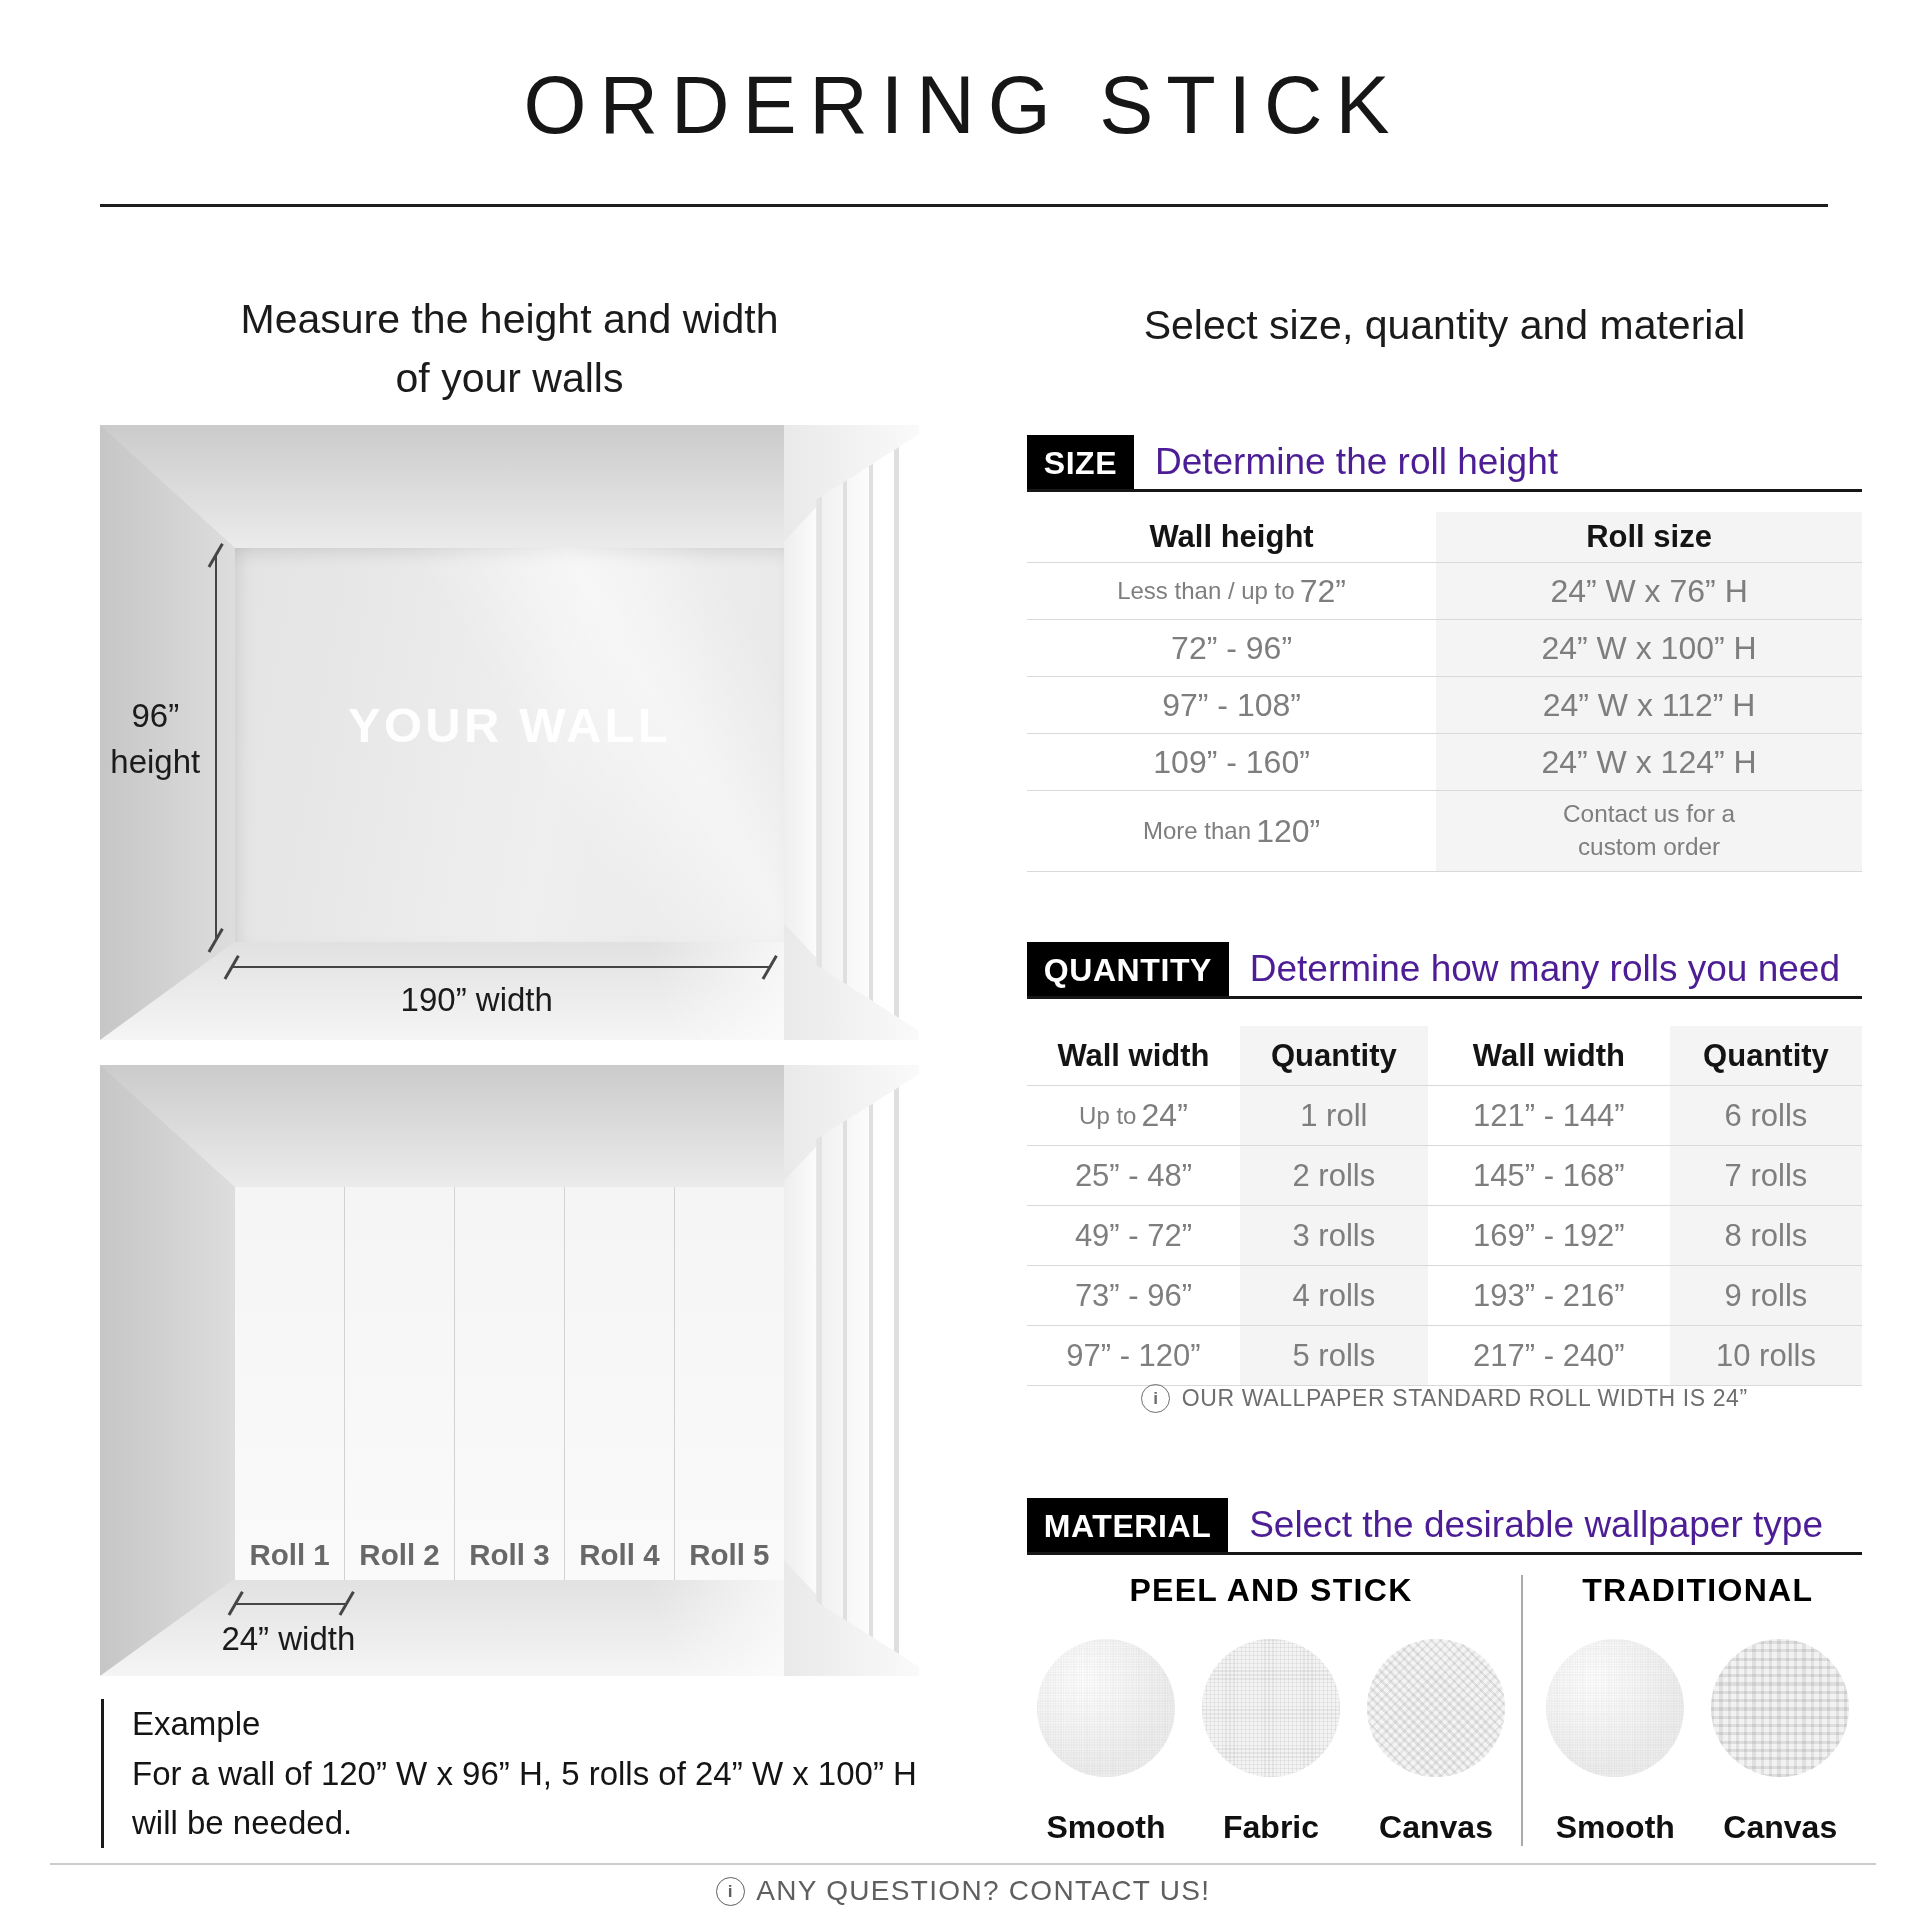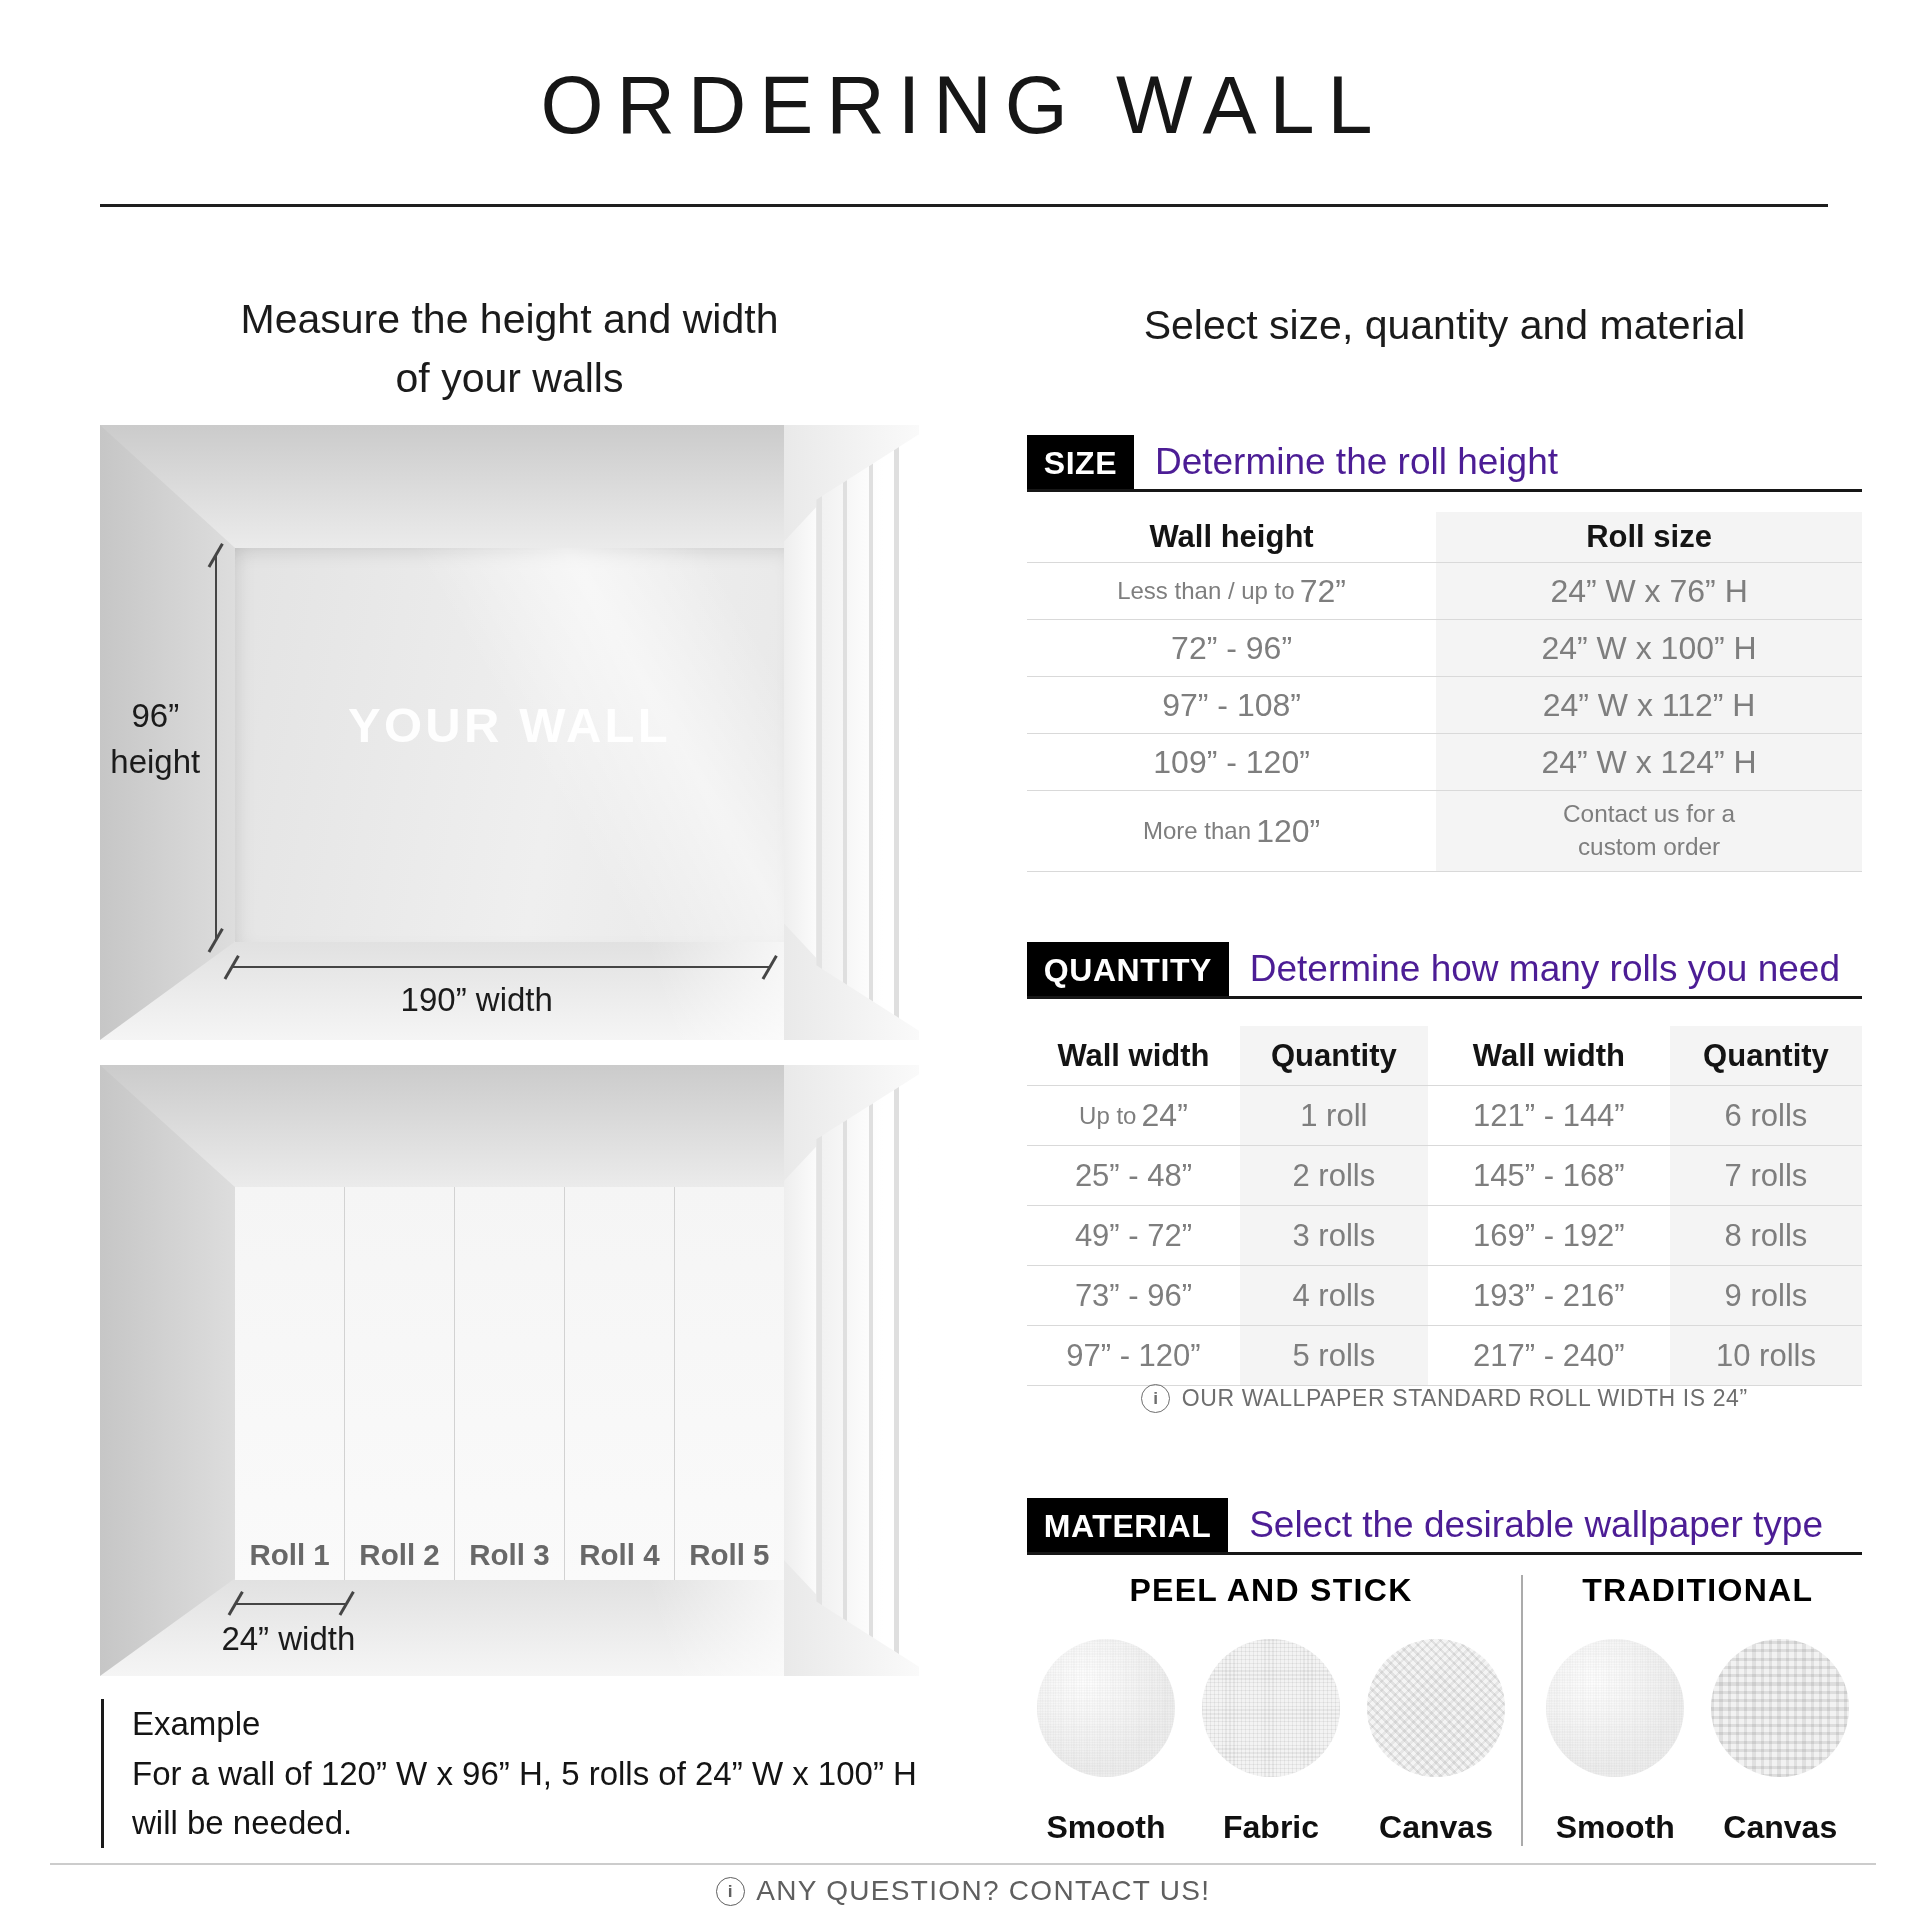--- a/index.html
+++ b/index.html
@@ -154,21 +154,21 @@
 
   .rule-bottom{position:absolute;top:1863px;left:50px;width:1826px;height:1.9px;background:#cccccc;}
   .footer{position:absolute;top:1875px;left:0;width:1926px;display:flex;align-items:center;
     justify-content:center;gap:11.6px;color:#5f5f5f;}
   .footer .info-icon{border-color:#5f5f5f;color:#5f5f5f;}
   .footer-text{font-size:28px;letter-spacing:1.3px;color:#5f5f5f;}
 </style>
 </head>
 <body>
 
-<div class="page-title">ORDERING WALL</div>
+<div class="page-title">ORDERING STICK</div>
 <div class="rule-top"></div>
 
 <div class="measure-heading">
   <div>Measure the height and width</div>
   <div>of your walls</div>
 </div>
 
 <div class="room room1">
   <div class="ceiling"></div>
   <div class="floor"></div>
@@ -272,21 +272,21 @@
   <div class="t-row">
     <div class="cell c1">
         <span class="big">97” - 108”</span>
       </div>
     <div class="cell c2 alt">
         <span class="big">24” W x 112” H</span>
       </div>
   </div>
   <div class="t-row">
     <div class="cell c1">
-        <span class="big">109” - 120”</span>
+        <span class="big">109” - 160”</span>
       </div>
     <div class="cell c2 alt">
         <span class="big">24” W x 124” H</span>
       </div>
   </div>
   <div class="t-row t-last">
     <div class="cell c1">
         <span class="small">More than </span>
         <span class="big">120”</span>
       </div>

